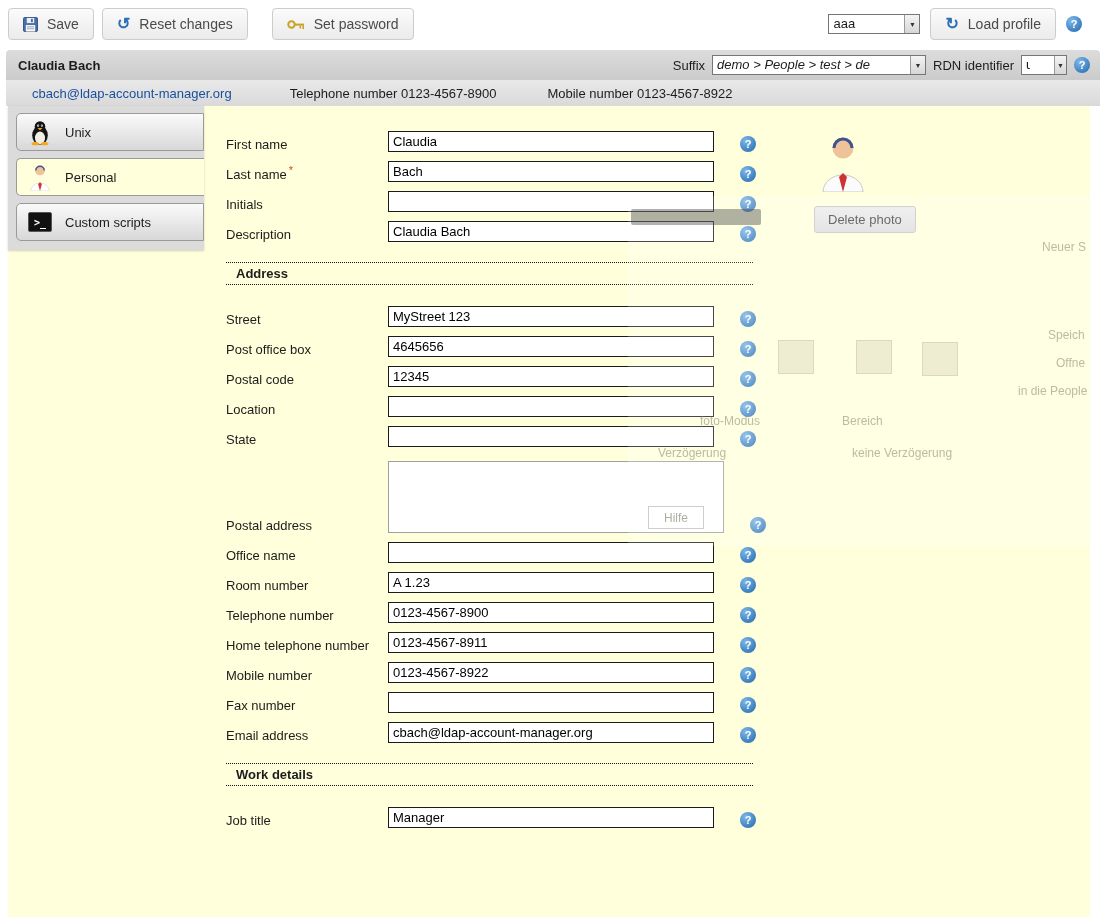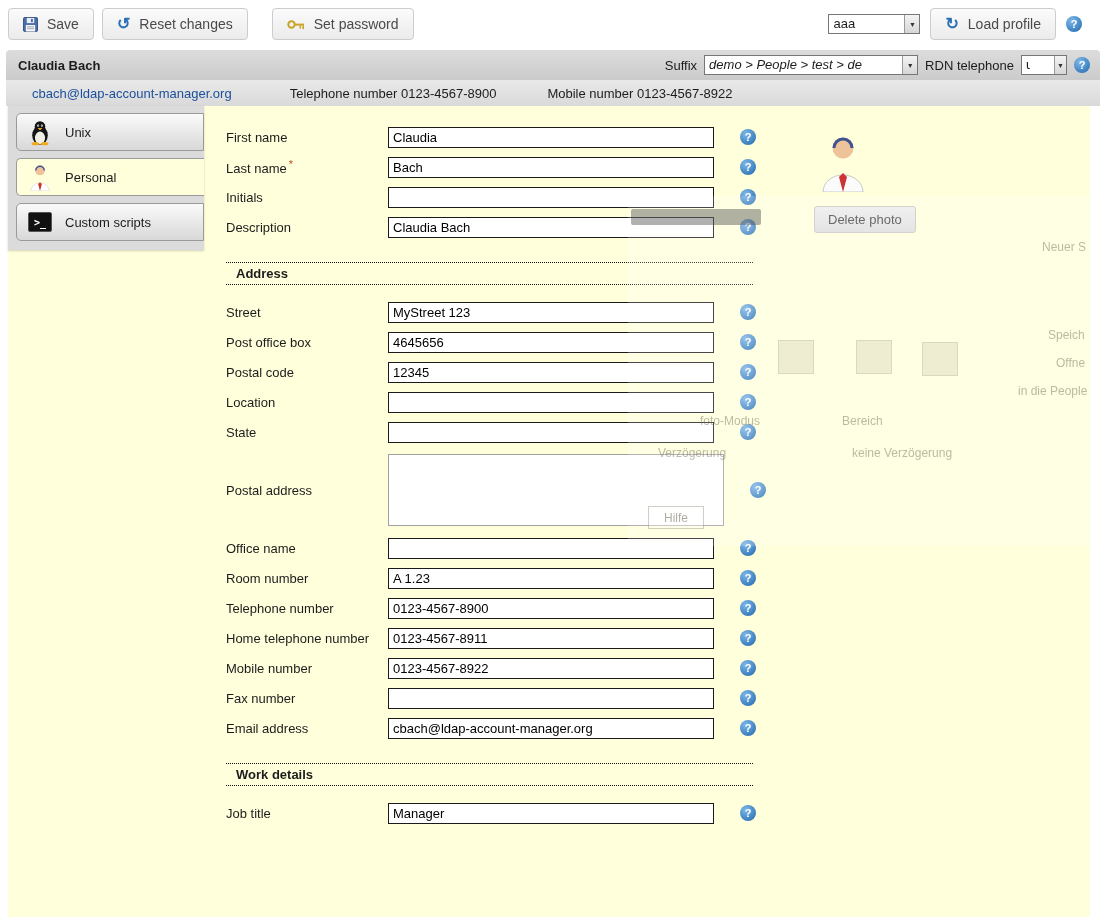--- a/index.html
+++ b/index.html
@@ -70,21 +70,21 @@
   .tab.active { background:#ffffdc; border-right:none; }
   .tab-icon { display:inline-flex; width:26px; justify-content:center; }
   .term {
     width:24px; height:20px; background:#111; border:1px solid #555; border-radius:2px;
     color:#fff; font:bold 10px "DejaVu Sans Mono", monospace;
     display:flex; align-items:center; justify-content:center;
   }
 
   .content { flex:1; position:relative; padding:16px 0 0 22px; }
 
-  .form-row { display:flex; align-items:center; height:30px; }
+  .form-row { display:flex; align-items:flex-end; height:30px; }
   .form-row.ta-row { height:86px; }
   .f-label { width:162px; flex:none; }
   .req { color:#d2481e; font-size:11px; margin-left:2px; }
   .f-input {
     width:326px; height:21px; border:1px solid #1a1a1a; background:#fff;
     font:13px "Liberation Sans", sans-serif; padding:1px 4px;
   }
   .f-area {
     width:336px; height:72px; border:1px solid #a0a0a0; background:#fff;
     font:13px "Liberation Sans", sans-serif; padding:2px 4px; resize:none;
@@ -169,21 +169,21 @@
 
 <div class="header">
   <div class="header-row1">
     <span class="header-title">Claudia Bach</span>
     <div class="header-row1-right">
       <span>Suffix</span>
       <div class="sel suffix-sel">
         <span class="val">demo &gt; People &gt; test &gt; de</span>
         <span class="arr">▼</span>
       </div>
-      <span>RDN telephone</span>
+      <span>RDN identifier</span>
       <div class="sel rdn-sel">
         <span class="val">uid</span>
         <span class="arr">▼</span>
       </div>
       <span class="help-icon">?</span>
     </div>
   </div>
   <div class="header-row2">
     <a class="email-link">cbach@ldap-account-manager.org</a>
     <span class="hdr-phone">Telephone number 0123-4567-8900</span>

